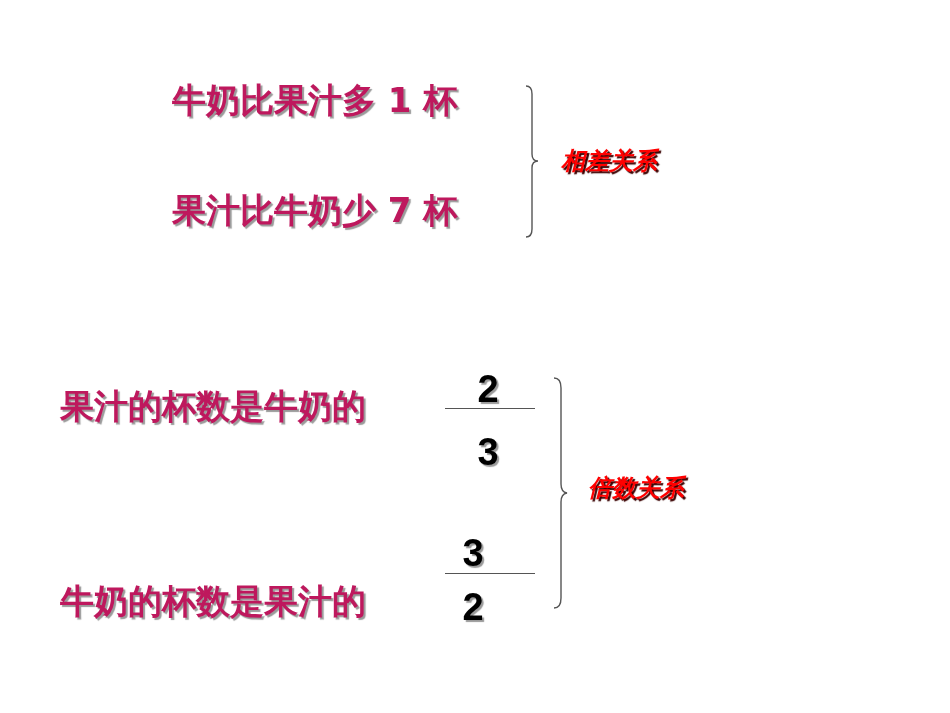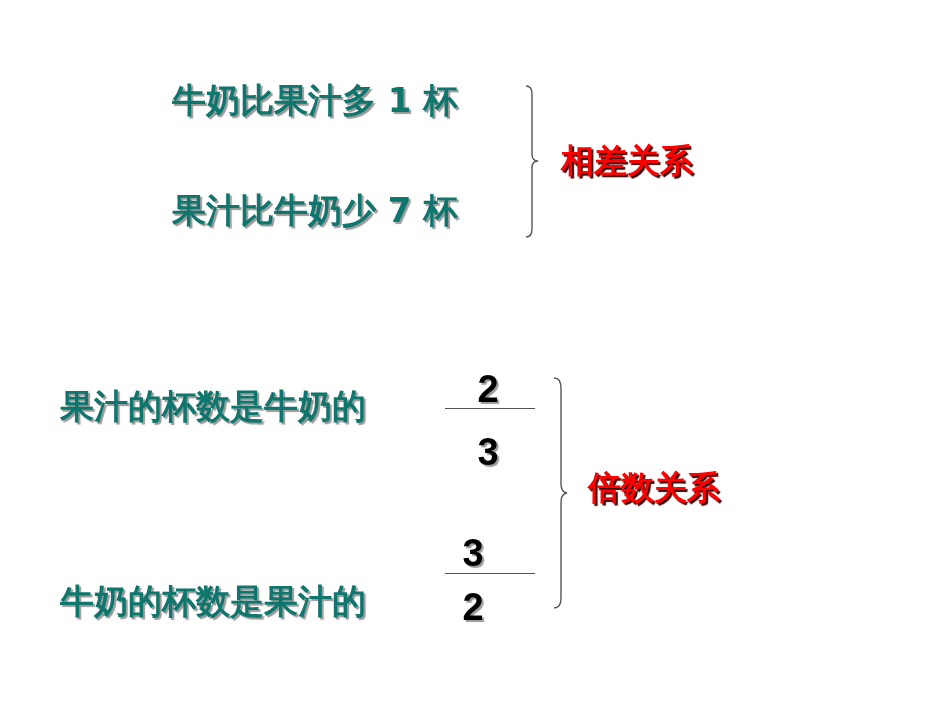--- a/index.html
+++ b/index.html
@@ -1,21 +1,21 @@
 <!DOCTYPE html>
 <html><head>
 <meta charset="utf-8">
 <style>
   html, body { margin: 0; padding: 0; background: #ffffff; }
   body { width: 950px; height: 713px; position: relative; overflow: hidden;
          font-family: "DejaVu Sans", "Liberation Sans", sans-serif; }
-  .txt { position: absolute; white-space: nowrap; color: #0f766e;
+  .txt { position: absolute; white-space: nowrap; color: #be185d;
          font-size: 34px; line-height: 40px; font-weight: bold;
          text-shadow: 2px 2px 1px #9a9a9a; letter-spacing: 0px; }
-  .red { color: #ff0000; text-shadow: 2px 2px 1px #3a0000; font-size: 33px; }
+  .red { color: #ff0000; text-shadow: 2px 2px 1px #3a0000; font-size: 24px; font-style: italic; }
   .num { position: absolute; font-family: "Liberation Sans", sans-serif;
          font-weight: bold; font-size: 38px; line-height: 40px; color: #000;
          text-shadow: 2px 2px 1px #9a9a9a; text-align: center; width: 40px; }
   .fline { position: absolute; height: 1px; background: #555; }
   svg.brace { position: absolute; overflow: visible; }
 </style>
 </head>
 <body>
 
 <div>

